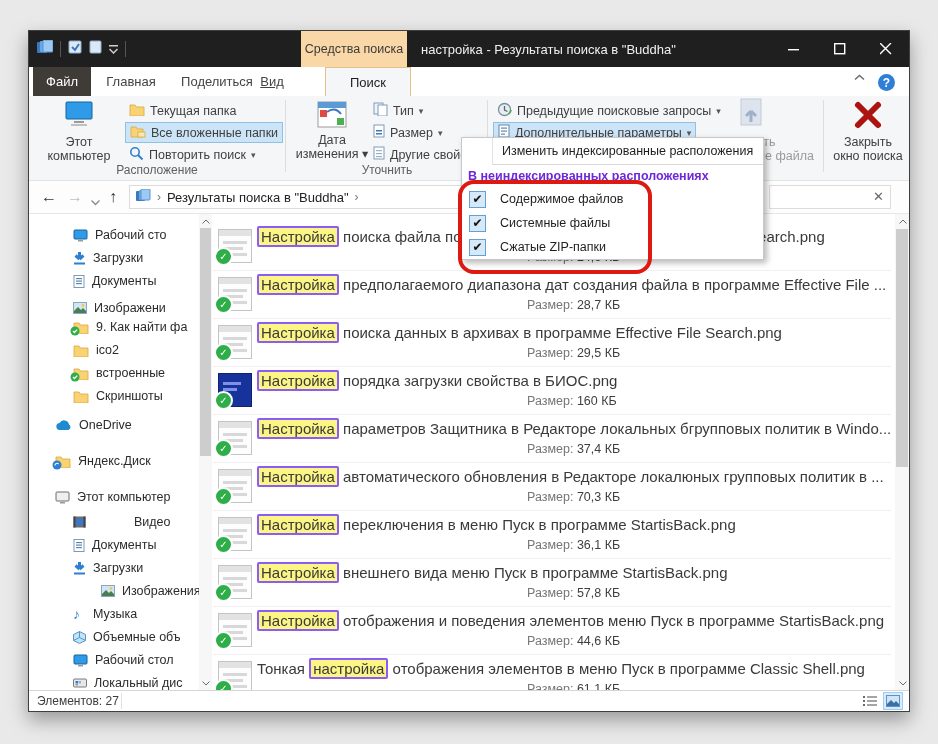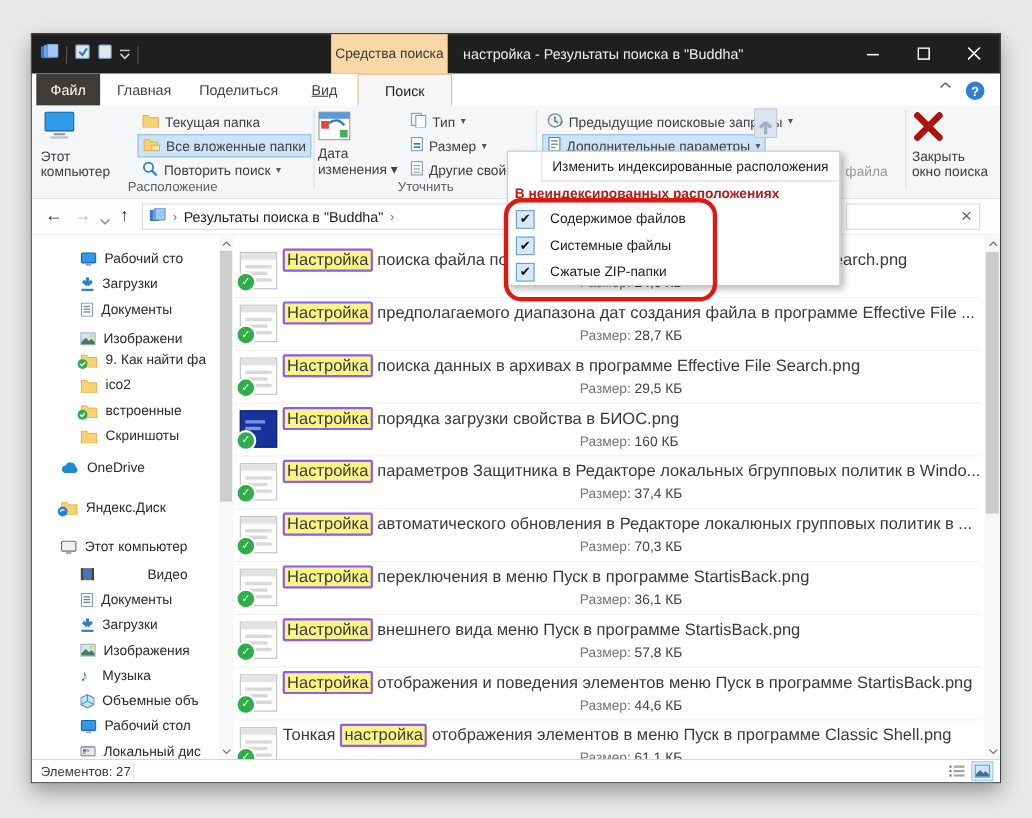--- a/index.html
+++ b/index.html
@@ -12,29 +12,29 @@
   .ctx-tab{position:absolute;left:272px;top:0;width:106px;height:36px;background:#f9d7a6;color:#3a3a3a;font-size:12.5px;display:flex;align-items:center;justify-content:center;}
   .title-text{position:absolute;left:392px;top:0;height:36px;display:flex;align-items:center;font-size:13px;color:#f0f0f0;white-space:nowrap;}
   .win-controls{position:absolute;right:0;top:0;height:36px;display:flex;}
   .wc{width:46px;height:36px;display:flex;align-items:center;justify-content:center;}
   
   .tabrow{position:absolute;left:0;top:36px;width:100%;height:29px;background:#fff;border-bottom:0;}
   .tab{position:absolute;top:0;height:29px;display:flex;align-items:center;justify-content:center;font-size:13px;color:#444;}
   .tab.file{left:4px;width:58px;background:#3f3b37;color:#fff;}
   .tab.t1{left:62px;width:80px;}
   .tab.t2{left:142px;width:92px;}
-  .tab.t3{left:239px;width:54px;text-decoration:underline;}
+  .tab.t3{left:216px;width:54px;text-decoration:underline;}
   .tab.active{left:296px;width:86px;background:#f5f6f7;border:1px solid #e3c089;border-bottom:none;box-sizing:border-box;color:#1e1e1e;}
   .tab-extra{position:absolute;top:7px;display:flex;align-items:center;}
   .chev-up{right:44px;}
   .help{right:14px;}
   .help-circle{width:17px;height:17px;border-radius:50%;background:#2f7fd6;color:#fff;font-size:12px;font-weight:bold;display:flex;align-items:center;justify-content:center;}
   
   .ribbon{position:absolute;left:0;top:65px;width:100%;height:85px;background:#f5f6f7;border-bottom:1px solid #e2e3e4;box-sizing:border-box;}
-  .bigbtn{position:absolute;text-align:left;font-size:12.5px;color:#3f3f3f;line-height:14px;}
+  .bigbtn{position:absolute;text-align:center;font-size:12.5px;color:#3f3f3f;line-height:14px;}
   .bigbtn .ic{display:block;margin:0 auto 2px;}
   .bb1{left:8px;top:4px;width:84px;}
   .bb2{left:260px;top:4px;width:86px;}
   .bb-open{left:652px;top:2px;width:140px;color:#9a9a9a;}
   .bb-close{left:800px;top:4px;width:78px;}
   .opt{position:absolute;height:21px;display:flex;align-items:center;gap:5px;font-size:12.5px;color:#3f3f3f;padding:0 4px;box-sizing:border-box;white-space:nowrap;}
   .opt .caret{font-size:9px;color:#555;}
   .opt.selected,.opt.open{background:#cce4f7;border:1px solid #92c0e0;}
   .o11{left:96px;top:4px;}
   .o12{left:96px;top:26px;}
@@ -84,21 +84,21 @@
   .statusbar .count{position:absolute;left:8px;top:3px;}
   .status-sep{position:absolute;left:92px;top:2px;width:1px;height:16px;background:#e0e0e0;}
   .view-icons{position:absolute;right:6px;top:1px;display:flex;gap:3px;}
   .view-btn{width:20px;height:18px;display:flex;align-items:center;justify-content:center;box-sizing:border-box;}
   .view-btn.sel{background:#d9ecfb;border:1px solid #9ecef5;}
   
   .dropdown{position:absolute;left:432px;top:106px;width:303px;background:#fff;border:1px solid #c8c8c8;box-shadow:3px 3px 6px rgba(0,0,0,.28);z-index:10;box-sizing:border-box;}
   .dd-gutter{position:absolute;left:30px;top:0;width:1px;height:27px;background:#e2e2e2;}
   .ddrow{height:26px;display:flex;align-items:center;font-size:12.5px;color:#1e1e1e;padding-left:40px;}
   .dd-sep{height:1px;background:#d7d7d7;margin-left:30px;}
-  .ddhead{height:22px;display:flex;align-items:center;font-weight:bold;font-size:12.5px;color:#b91c1c;padding-left:6px;}
+  .ddhead{height:22px;display:flex;align-items:center;font-weight:bold;font-size:12.5px;color:#6d28d9;padding-left:6px;}
   .ddcheck{height:24px;display:flex;align-items:center;font-size:12.5px;color:#1e1e1e;}
   .chk{width:17px;height:17px;margin:0 14px 0 7px;background:#d5e9f9;border:1px solid #66a0cc;box-sizing:border-box;display:flex;align-items:center;justify-content:center;font-size:12px;font-weight:bold;color:#111;}
   .red-annot{position:absolute;left:429px;top:149px;width:186px;height:86px;border:4px solid #dc1a12;border-radius:16px;z-index:11;pointer-events:none;}
 </style>
 </head>
 <body>
 
 <div class="window">
 
   <div class="titlebar">
@@ -403,21 +403,21 @@
           </svg>
           <span>Документы</span>
         </div>
       <div class="nav-item ind2" style="top:343px;">
           <svg width="13" height="13">
             <path d="M6.5 0 v7 M6.5 7 l-4 -3.5 M6.5 7 l4 -3.5" stroke="#2f7fd1" stroke-width="3" fill="none"></path>
             <rect x="1" y="10.5" width="11" height="2" fill="#2f7fd1"></rect>
           </svg>
           <span>Загрузки</span>
         </div>
-      <div class="nav-item ind2" style="top:366px;">
+      <div class="nav-item ind2" style="top:366px;margin-left:28px;">
           <svg width="14" height="12">
             <rect x="0.5" y="0.5" width="13" height="11" fill="#cfe6f5" stroke="#8aa8bd"></rect>
             <path d="M1 9 l4 -4 3 3 2 -2 3 3 v2 h-12 z" fill="#4a7d52"></path>
             <circle cx="10" cy="3.5" r="1.4" fill="#f2c94c"></circle>
           </svg>
           <span>Изображения</span>
         </div>
       <div class="nav-item ind2" style="top:389px;">
           <span style="color:#2f7fd1;font-size:14px;width:13px;">♪</span>
           <span>Музыка</span>

